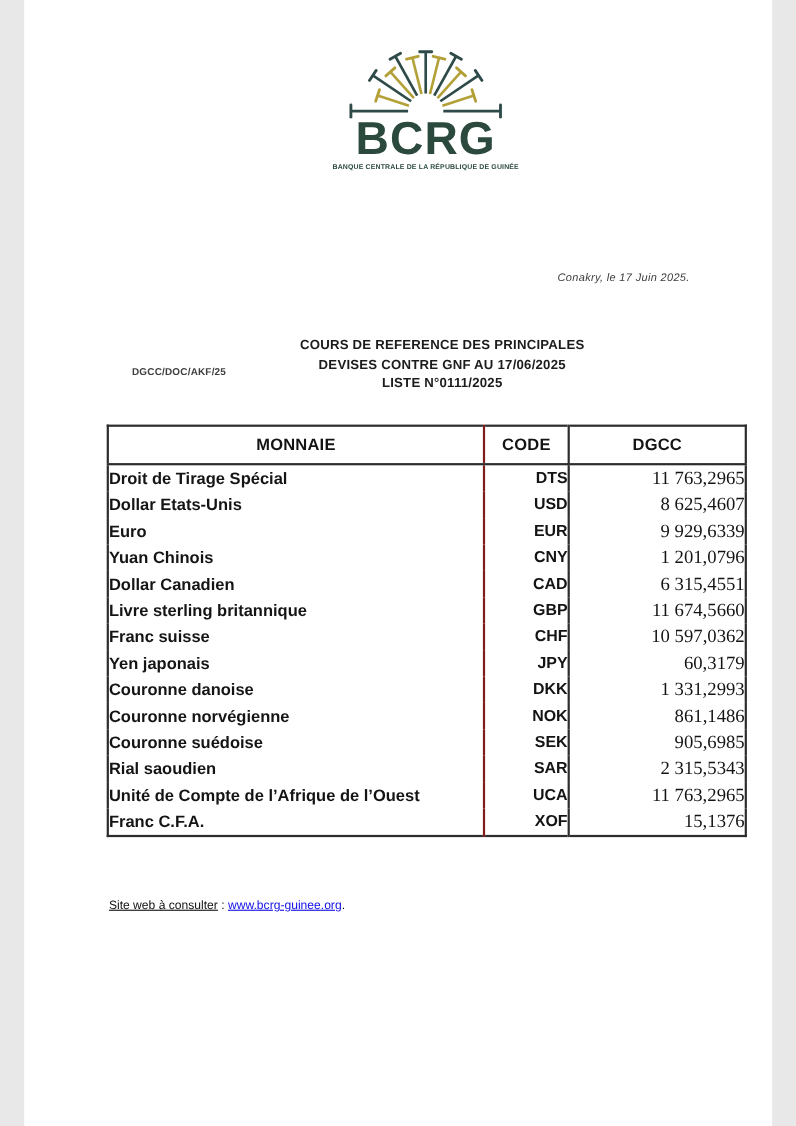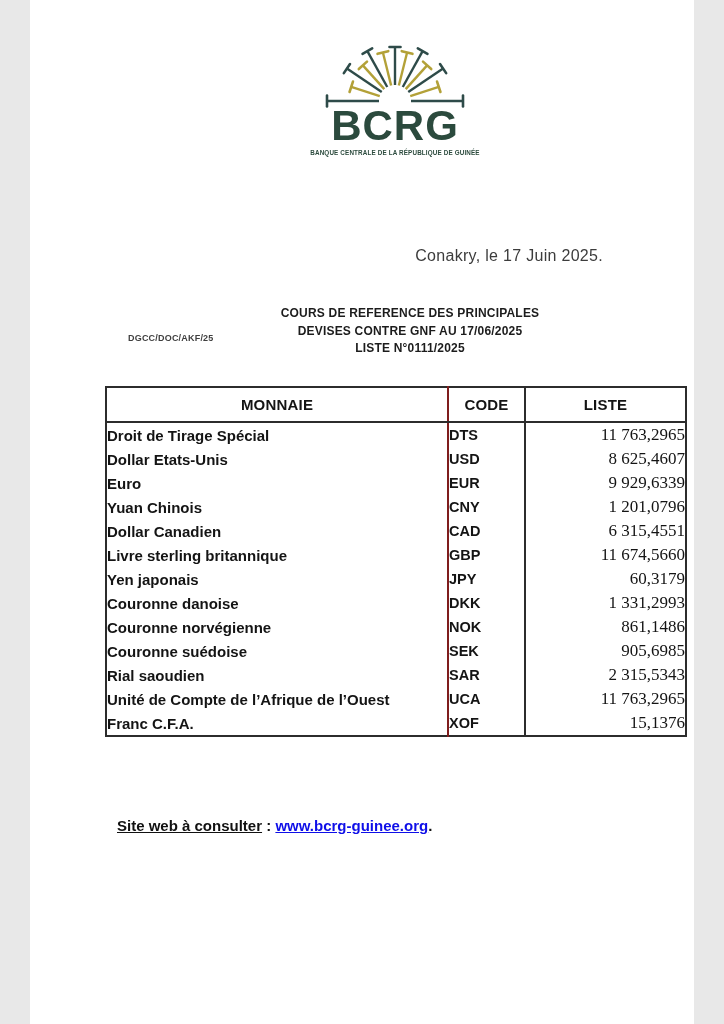--- a/index.html
+++ b/index.html
@@ -3,40 +3,41 @@
 <meta charset="utf-8">
 <style>
   html,body{margin:0;padding:0;background:#e8e8e8;}
   .page{
     position:relative;
     width:664px;height:1024px;
     background:#ffffff;
     margin:0 auto;
     font-family:"Liberation Sans", sans-serif;
     overflow:hidden;
+    padding-left:16px;
   }
   
   .logo{
     position:absolute;left:247px;top:44px;width:236px;
     text-align:center;
   }
   .logo svg{display:block;margin:0 auto;}
   .logo-acronym{
     font-size:42px;font-weight:800;letter-spacing:1px;
     line-height:0.88;margin-top:0px;
     color:#2b4a3d;
   }
   .logo-subtitle{
     font-size:6.3px;font-weight:700;letter-spacing:0.15px;
     margin-top:4px;color:#2b4a3d;white-space:nowrap;
   }
   
   .dateline{
-    position:absolute;top:247px;right:91px;
-    font-size:16px;color:#3c3c3c;
+    position:absolute;top:247px;right:75px;
+    font-size:10px;font-style:italic;color:#3c3c3c;
     letter-spacing:0.3px;
   }
   
   .doc-ref{
     position:absolute;left:98px;top:333px;
     font-size:9px;font-weight:700;color:#3f3f3f;
     letter-spacing:0.2px;
     text-align:right;
   }
   
@@ -57,30 +58,30 @@
     height:31px;font-size:15px;font-weight:800;
     border-bottom:2px solid #2c2c2c;text-align:center;
     letter-spacing:0.2px;
   }
   .rates-table td{height:24px;padding:0;}
   .col-code,.cell-code{border-left:2px solid #7f1d1d;border-right:2px solid #2c2c2c;}
   .cell-name{
     font-size:15px;font-weight:700;padding-left:7px;
     white-space:nowrap;
   }
-  .cell-code{font-size:14.5px;font-weight:700;text-align:left;}
+  .cell-code{font-size:14.5px;font-weight:700;text-align:right;}
   .cell-rate{
     font-family:"Liberation Serif", serif;
     font-size:17px;text-align:right;padding-right:8px;
     white-space:nowrap;
   }
   
   .website-note{
-    position:absolute;left:87px;top:817px;
-    font-size:15px;font-weight:700;color:#111;
+    position:absolute;left:77px;top:817px;
+    font-size:11px;font-weight:400;color:#111;
   }
   .website-label{text-decoration:underline;}
   .website-link{color:#0f0fe8;text-decoration:underline;cursor:pointer;}
 </style>
 </head>
 <body>
 
 <div class="page">
 
   <div class="logo">
@@ -129,21 +130,21 @@
   <table class="rates-table">
     <colgroup>
         <col style="width:342px">
         <col style="width:77px">
         <col style="width:161px">
       </colgroup>
     <thead>
       <tr>
         <th>MONNAIE</th>
         <th class="col-code">CODE</th>
-        <th>LISTE</th>
+        <th>DGCC</th>
       </tr>
     </thead>
     <tbody>
       <tr>
         <td class="cell-name">Droit de Tirage Spécial</td>
         <td class="cell-code">DTS</td>
         <td class="cell-rate">11 763,2965</td>
       </tr>
       <tr>
         <td class="cell-name">Dollar Etats-Unis</td>
@@ -164,20 +165,25 @@
         <td class="cell-name">Dollar Canadien</td>
         <td class="cell-code">CAD</td>
         <td class="cell-rate">6 315,4551</td>
       </tr>
       <tr>
         <td class="cell-name">Livre sterling britannique</td>
         <td class="cell-code">GBP</td>
         <td class="cell-rate">11 674,5660</td>
       </tr>
       <tr>
+        <td class="cell-name">Franc suisse</td>
+        <td class="cell-code">CHF</td>
+        <td class="cell-rate">10 597,0362</td>
+      </tr>
+      <tr>
         <td class="cell-name">Yen japonais</td>
         <td class="cell-code">JPY</td>
         <td class="cell-rate">60,3179</td>
       </tr>
       <tr>
         <td class="cell-name">Couronne danoise</td>
         <td class="cell-code">DKK</td>
         <td class="cell-rate">1 331,2993</td>
       </tr>
       <tr>

